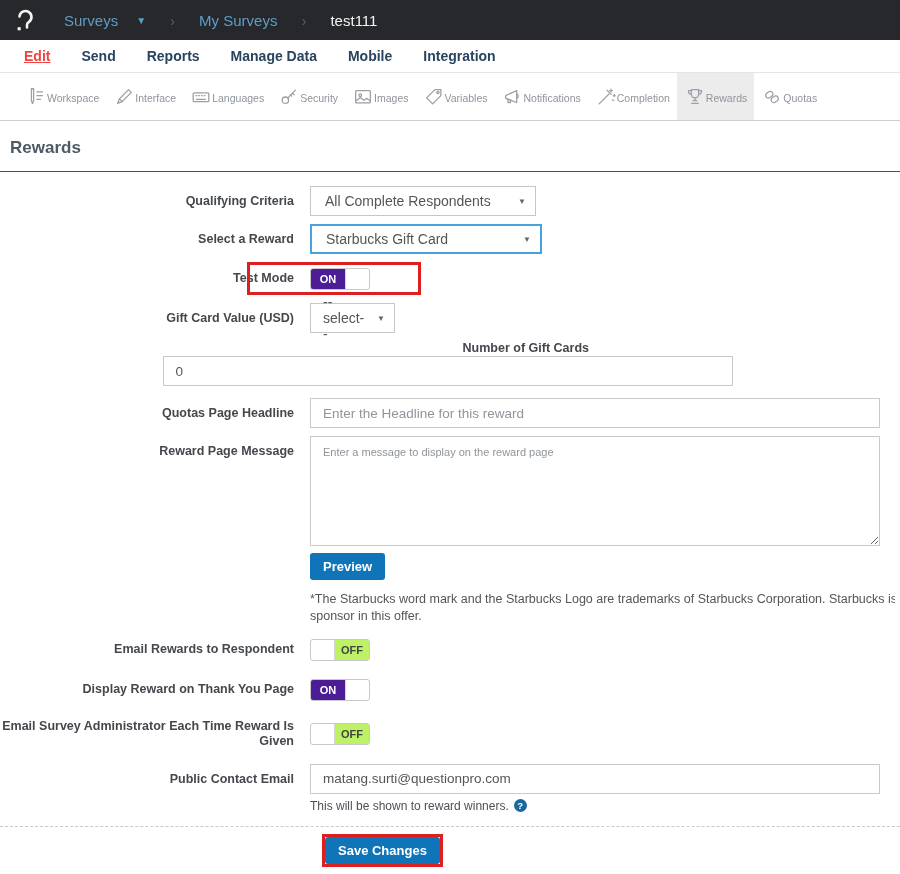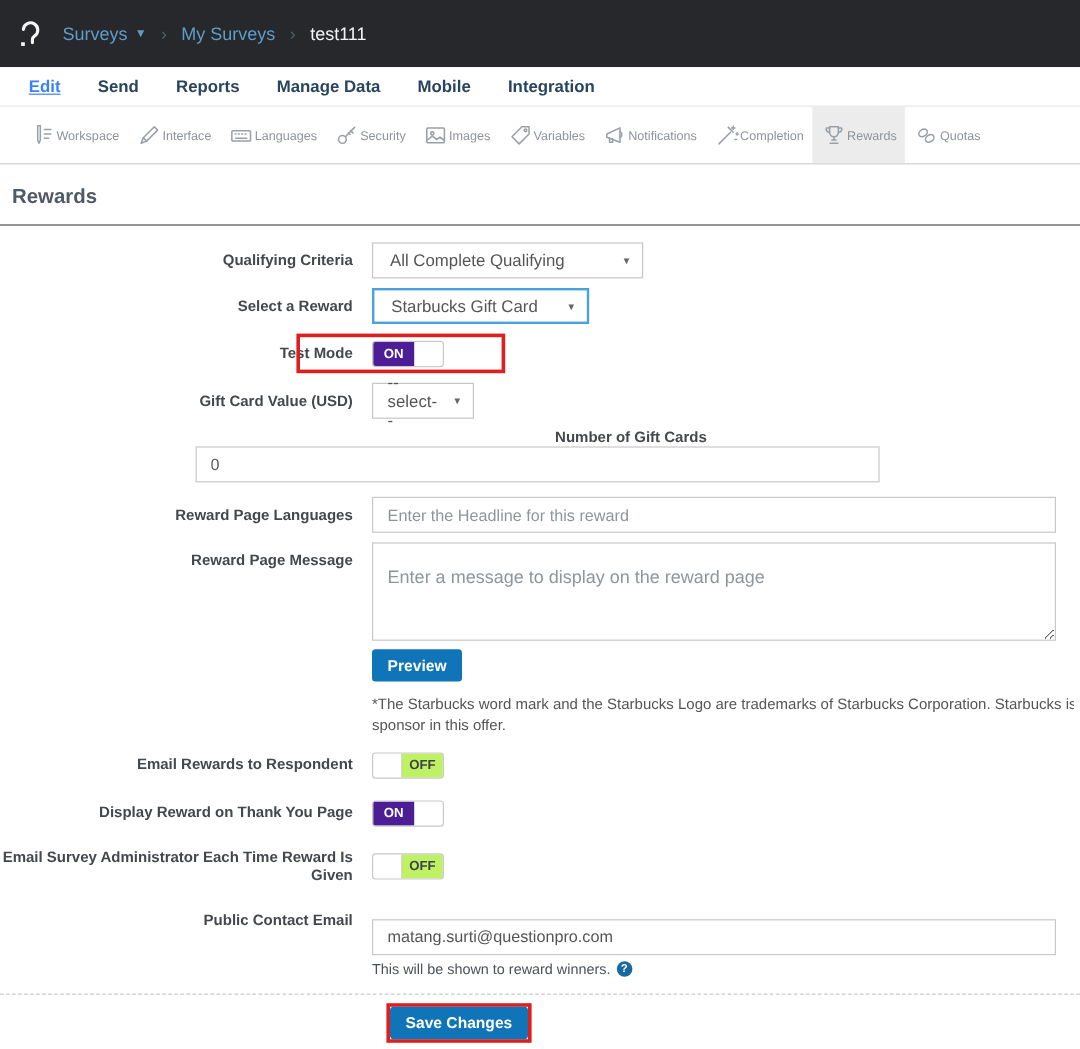--- a/index.html
+++ b/index.html
@@ -1,30 +1,30 @@
 <!DOCTYPE html>
 <html><head>
 <meta charset="utf-8">
 <style>
   * { margin:0; padding:0; box-sizing:border-box; }
   html,body { width:900px; height:874px; background:#fff; overflow:hidden;
     font-family:"Liberation Sans", sans-serif; }
 
   
-  .topbar { height:56px; background:#26282b; display:flex; align-items:center; padding-left:12px; }
+  .topbar { height:40px; background:#26282b; display:flex; align-items:center; padding-left:12px;gap:12px; }
   .logo { width:26px; height:26px; margin-right:14px; display:flex; align-items:center; justify-content:center; }
   .crumb-link { color:#5e9dc8; font-size:15px; text-decoration:none; cursor:pointer; }
   .crumb-caret { color:#5e9dc8; font-size:10px; margin-left:6px; }
   .crumb-sep { color:#51606e; font-size:15px; margin:0 12px; }
   .crumb-current { color:#f2f4f5; font-size:15px; }
 
   
   .navbar { height:33px; display:flex; align-items:center; padding-left:24px; border-bottom:1px solid #e4e4e4; background:#fff; }
   .nav-item { font-size:14px; font-weight:bold; color:#28445e; margin-right:31px; cursor:pointer; text-decoration:none; }
-  .nav-item.active { color:#3b82f6; text-decoration:underline; }
+  .nav-item.active { color:#ef4444; text-decoration:underline; }
 
   
   .toolbar { height:48px; display:flex; align-items:stretch; padding-left:18px; border-bottom:1px solid #cfcfcf; background:#fff; }
   .tool { display:flex; align-items:center; justify-content:flex-end; padding:4px 7px 4px; min-width:59px; cursor:pointer; }
   .tool.active { background:#ececec; }
   .tool svg { width:22px; height:22px; stroke:#9aa0a8; fill:none; stroke-width:1.4; stroke-linecap:round; stroke-linejoin:round; }
   .tool-label { font-size:10.5px; color:#8f949b; margin-top:3px; white-space:nowrap; }
 
   
   .page-head { padding:17px 0 0 10px; }
@@ -60,22 +60,22 @@
   .toggle.on .t-label { background:#4c1d95; color:#fff; order:0; }
   .toggle.on .t-knob { order:1; border-left:1px solid #d5d5d5; border-radius:0 2px 2px 0; }
   .toggle.off { flex-direction:row-reverse; }
   .toggle.off .t-label { background:#bef264; color:#3f4347; }
   .toggle.off .t-knob { border-right:1px solid #d5d5d5; border-radius:2px 0 0 2px; }
 
   .txt { height:30px; border:1px solid #c9c9c9; padding:0 12px; font-size:13.5px; color:#555;
     font-family:"Liberation Sans",sans-serif; outline:none; }
   .txt::placeholder, textarea::placeholder { color:#8f959b; }
   .wide { width:570px; }
-  textarea.msg { width:570px; height:82px; border:1px solid #c9c9c9; padding:20px 12px;
-    font-size:15px; color:#555; font-family:"Liberation Sans",sans-serif; resize:both; outline:none; }
+  textarea.msg { width:570px; height:110px; border:1px solid #c9c9c9; padding:9px 12px;
+    font-size:11px; color:#555; font-family:"Liberation Sans",sans-serif; resize:both; outline:none; }
 
   .btn { background:#1074b8; color:#fff; border:none; border-radius:3px; font-weight:bold;
     font-size:13px; padding:6px 13px; cursor:pointer; font-family:"Liberation Sans",sans-serif; }
 
   .disclaimer { font-size:12.5px; color:#555; line-height:1.35; }
   .clip-line { white-space:nowrap; overflow:hidden; }
 
   .annotation { position:absolute; border:3px solid #de1f1f; pointer-events:none; }
 
   .helper { display:flex; align-items:center; font-size:12px; color:#4a5056; margin-top:5px; }
@@ -194,31 +194,31 @@
   <div class="page-title">Rewards</div>
 </div>
 <div class="head-divider"></div>
 
 <div class="form">
 
   <div class="row mb8">
     <div class="row-label">Qualifying Criteria</div>
     <div class="row-control">
       <div class="sel" style="width:226px">
-        <span>All Complete Qualifying</span>
+        <span>All Complete Respondents</span>
         <span class="caret">▼</span>
       </div>
     </div>
   </div>
 
 
   <div class="row mb8">
     <div class="row-label">Select a Reward</div>
     <div class="row-control">
-      <div class="sel sel-highlight" style="width:181px">
+      <div class="sel sel-highlight" style="width:232px">
         <span>Starbucks Gift Card</span>
         <span class="caret">▼</span>
       </div>
     </div>
   </div>
 
   <div class="row mb8" style="position:relative; height:33px;">
     <div class="annotation" style="left:247px; top:0; width:174px; height:33px;"></div>
     <div class="row-label">Test Mode</div>
     <div class="row-control">
@@ -240,21 +240,21 @@
   </div>
 
   <div class="row mb12">
     <div class="row-label">Number of Gift Cards</div>
     <div class="row-control">
       <input class="txt wide" type="text" value="0" style="">
     </div>
   </div>
 
   <div class="row mb8">
-    <div class="row-label">Reward Page Languages</div>
+    <div class="row-label">Quotas Page Headline</div>
     <div class="row-control">
       <input class="txt wide" type="text" placeholder="Enter the Headline for this reward" style="">
     </div>
   </div>
 
   <div class="row mb7" style="align-items:flex-start;">
     <div class="row-label" style="padding-top:8px;">Reward Page Message</div>
     <div class="row-control">
       <textarea class="msg" placeholder="Enter a message to display on the reward page" style=""></textarea>
     </div>
@@ -300,21 +300,21 @@
     <div class="row-control">
       <div class="toggle off">
         <span class="t-label">OFF</span>
         <span class="t-knob"></span>
       </div>
     </div>
   </div>
 
   <div class="row" style="align-items:flex-start;">
     <div class="row-label" style="padding-top:8px;">Public Contact Email</div>
-    <div class="row-control" style="display:block;margin-top:14px;">
+    <div class="row-control" style="display:block;">
       <input class="txt wide" type="text" value="matang.surti@questionpro.com" style="">
       <div class="helper">
         <span>This will be shown to reward winners.</span>
         <span class="q-icon">?</span>
       </div>
     </div>
   </div>
 
   <div class="dashed-sep"></div>
 

